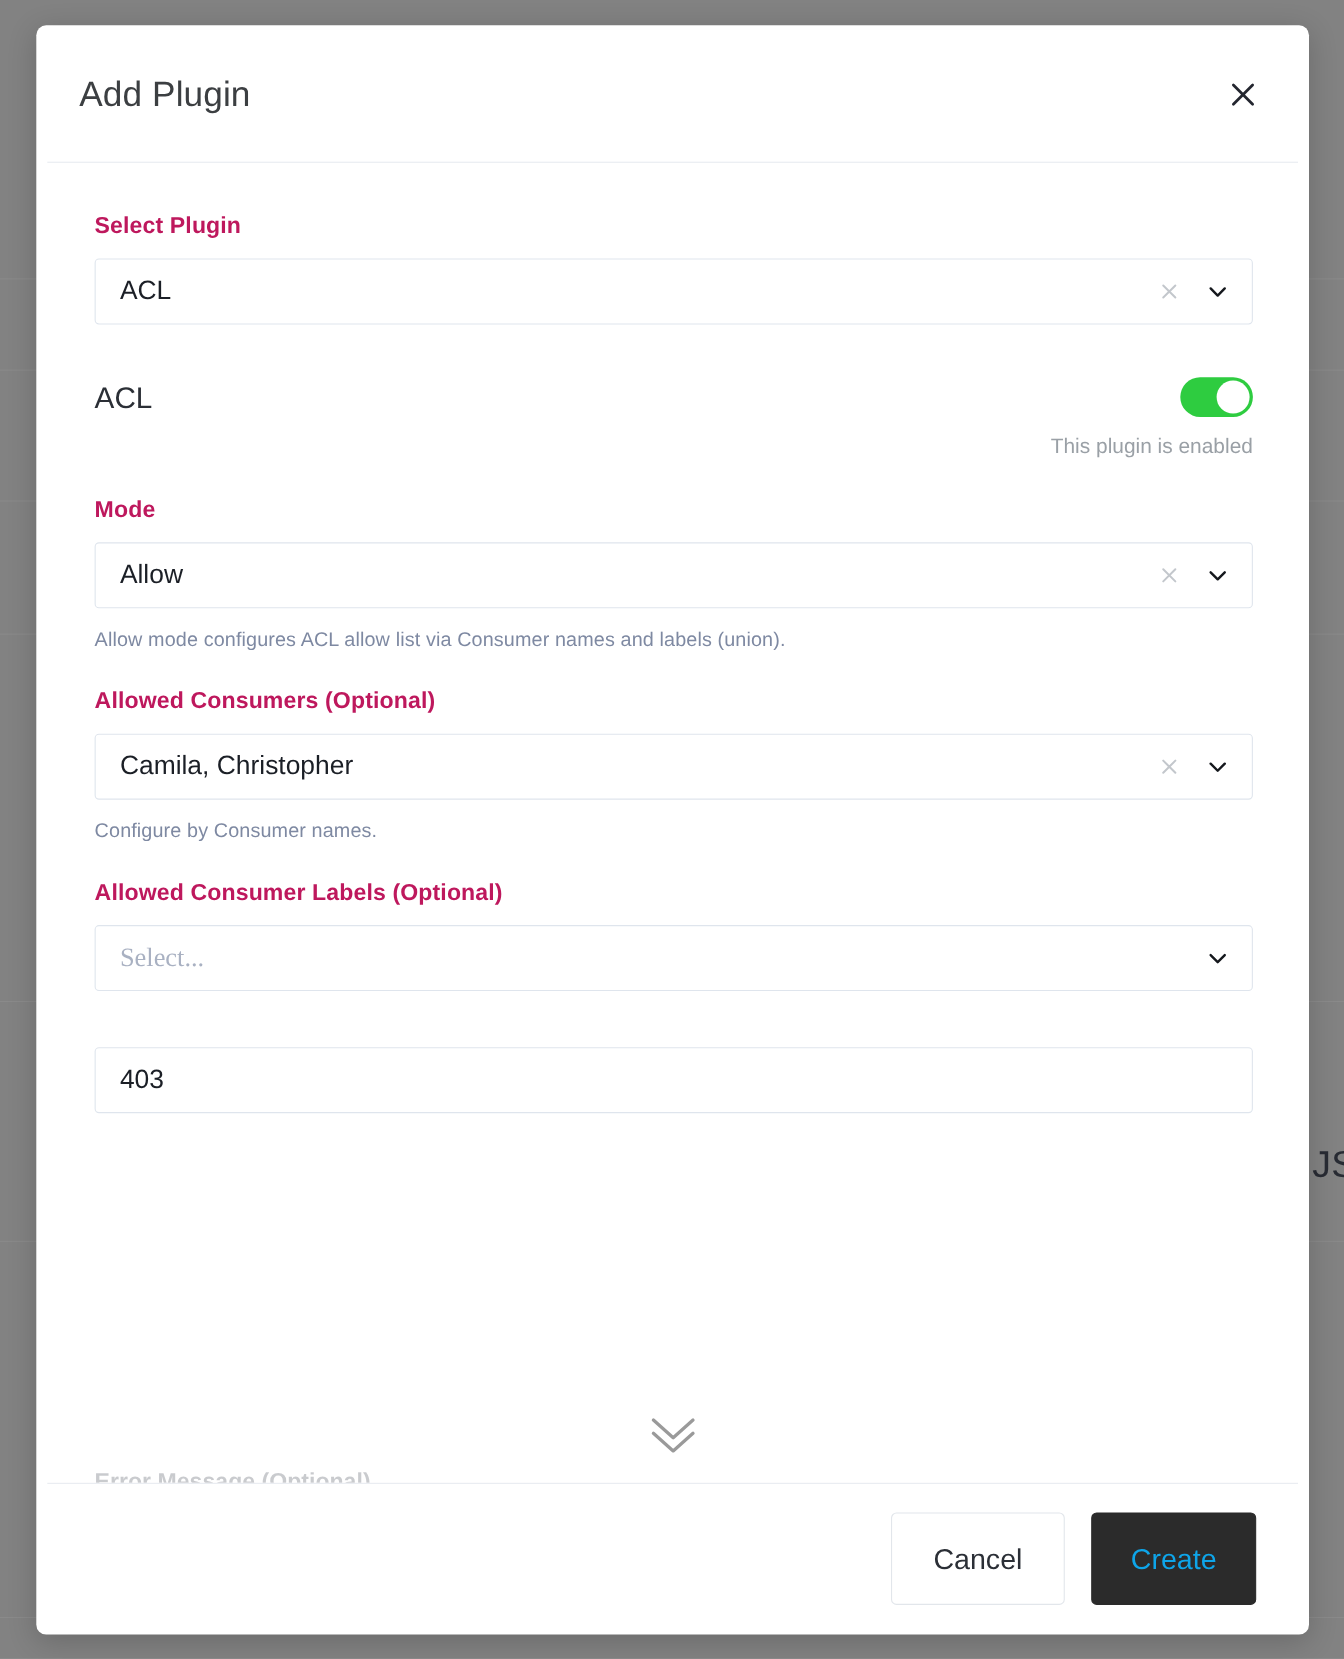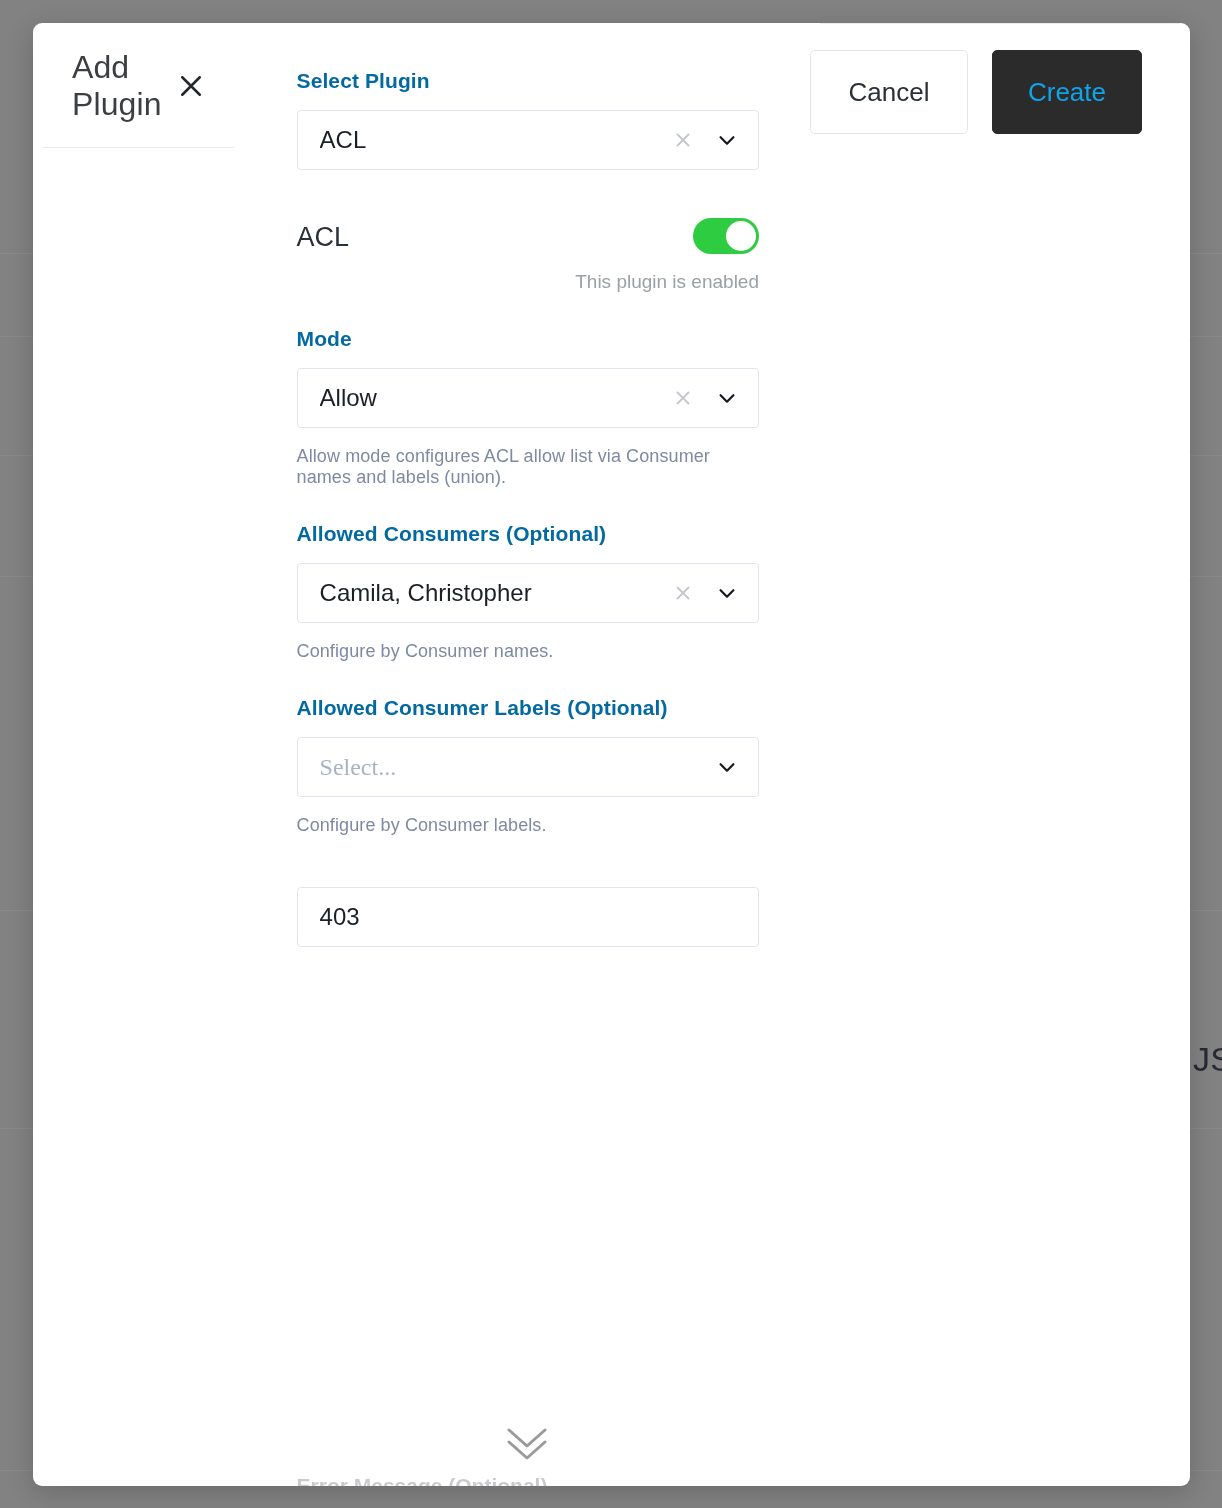--- a/index.html
+++ b/index.html
@@ -42,21 +42,21 @@
   #modal {
     position: absolute;
     left: 33px;
     top: 23px;
     width: 1157px;
     height: 1463px;
     background: #ffffff;
     border-radius: 9px;
     box-shadow: 0 6px 26px rgba(0,0,0,.18);
     display: flex;
-    flex-direction: row;
+    flex-direction: column;
     overflow: hidden;
   }
 
   
   .modal-header {
     height: 125px;
     flex: 0 0 125px;
     display: flex;
     align-items: center;
     justify-content: space-between;
@@ -96,21 +96,21 @@
     padding: 46px 51px 0 53px;
     position: relative;
     overflow: hidden;
   }
 
   .field-block { margin-bottom: 0; }
 
   .field-label {
     font-size: 21px;
     font-weight: 700;
-    color: #0369a1;
+    color: #be185d;
     letter-spacing: .1px;
     display: block;
   }
 
   .select-control {
     margin-top: 17px;
     height: 60px;
     border: 1px solid #dfe5ed;
     border-radius: 4px;
     background: #fff;
@@ -382,21 +382,20 @@
     <div class="field-block">
       <span class="field-label">Allowed Consumer Labels (Optional)</span>
       <div class="select-control">
         <span class="select-value placeholder">Select...</span>
         <span class="chev">
           <svg width="22" height="22" viewBox="0 0 24 24" fill="none" stroke="#15181d" stroke-width="2.4" stroke-linecap="round" stroke-linejoin="round">
             <path d="M5 9 L12 16 L19 9"></path>
           </svg>
         </span>
       </div>
-      <div class="help-text">Configure by Consumer labels.</div>
     </div>
 
     <div class="sp-34"></div>
 
     <div class="field-block">
       <div class="text-control">
         <span class="val">403</span>
       </div>
     </div>
 

